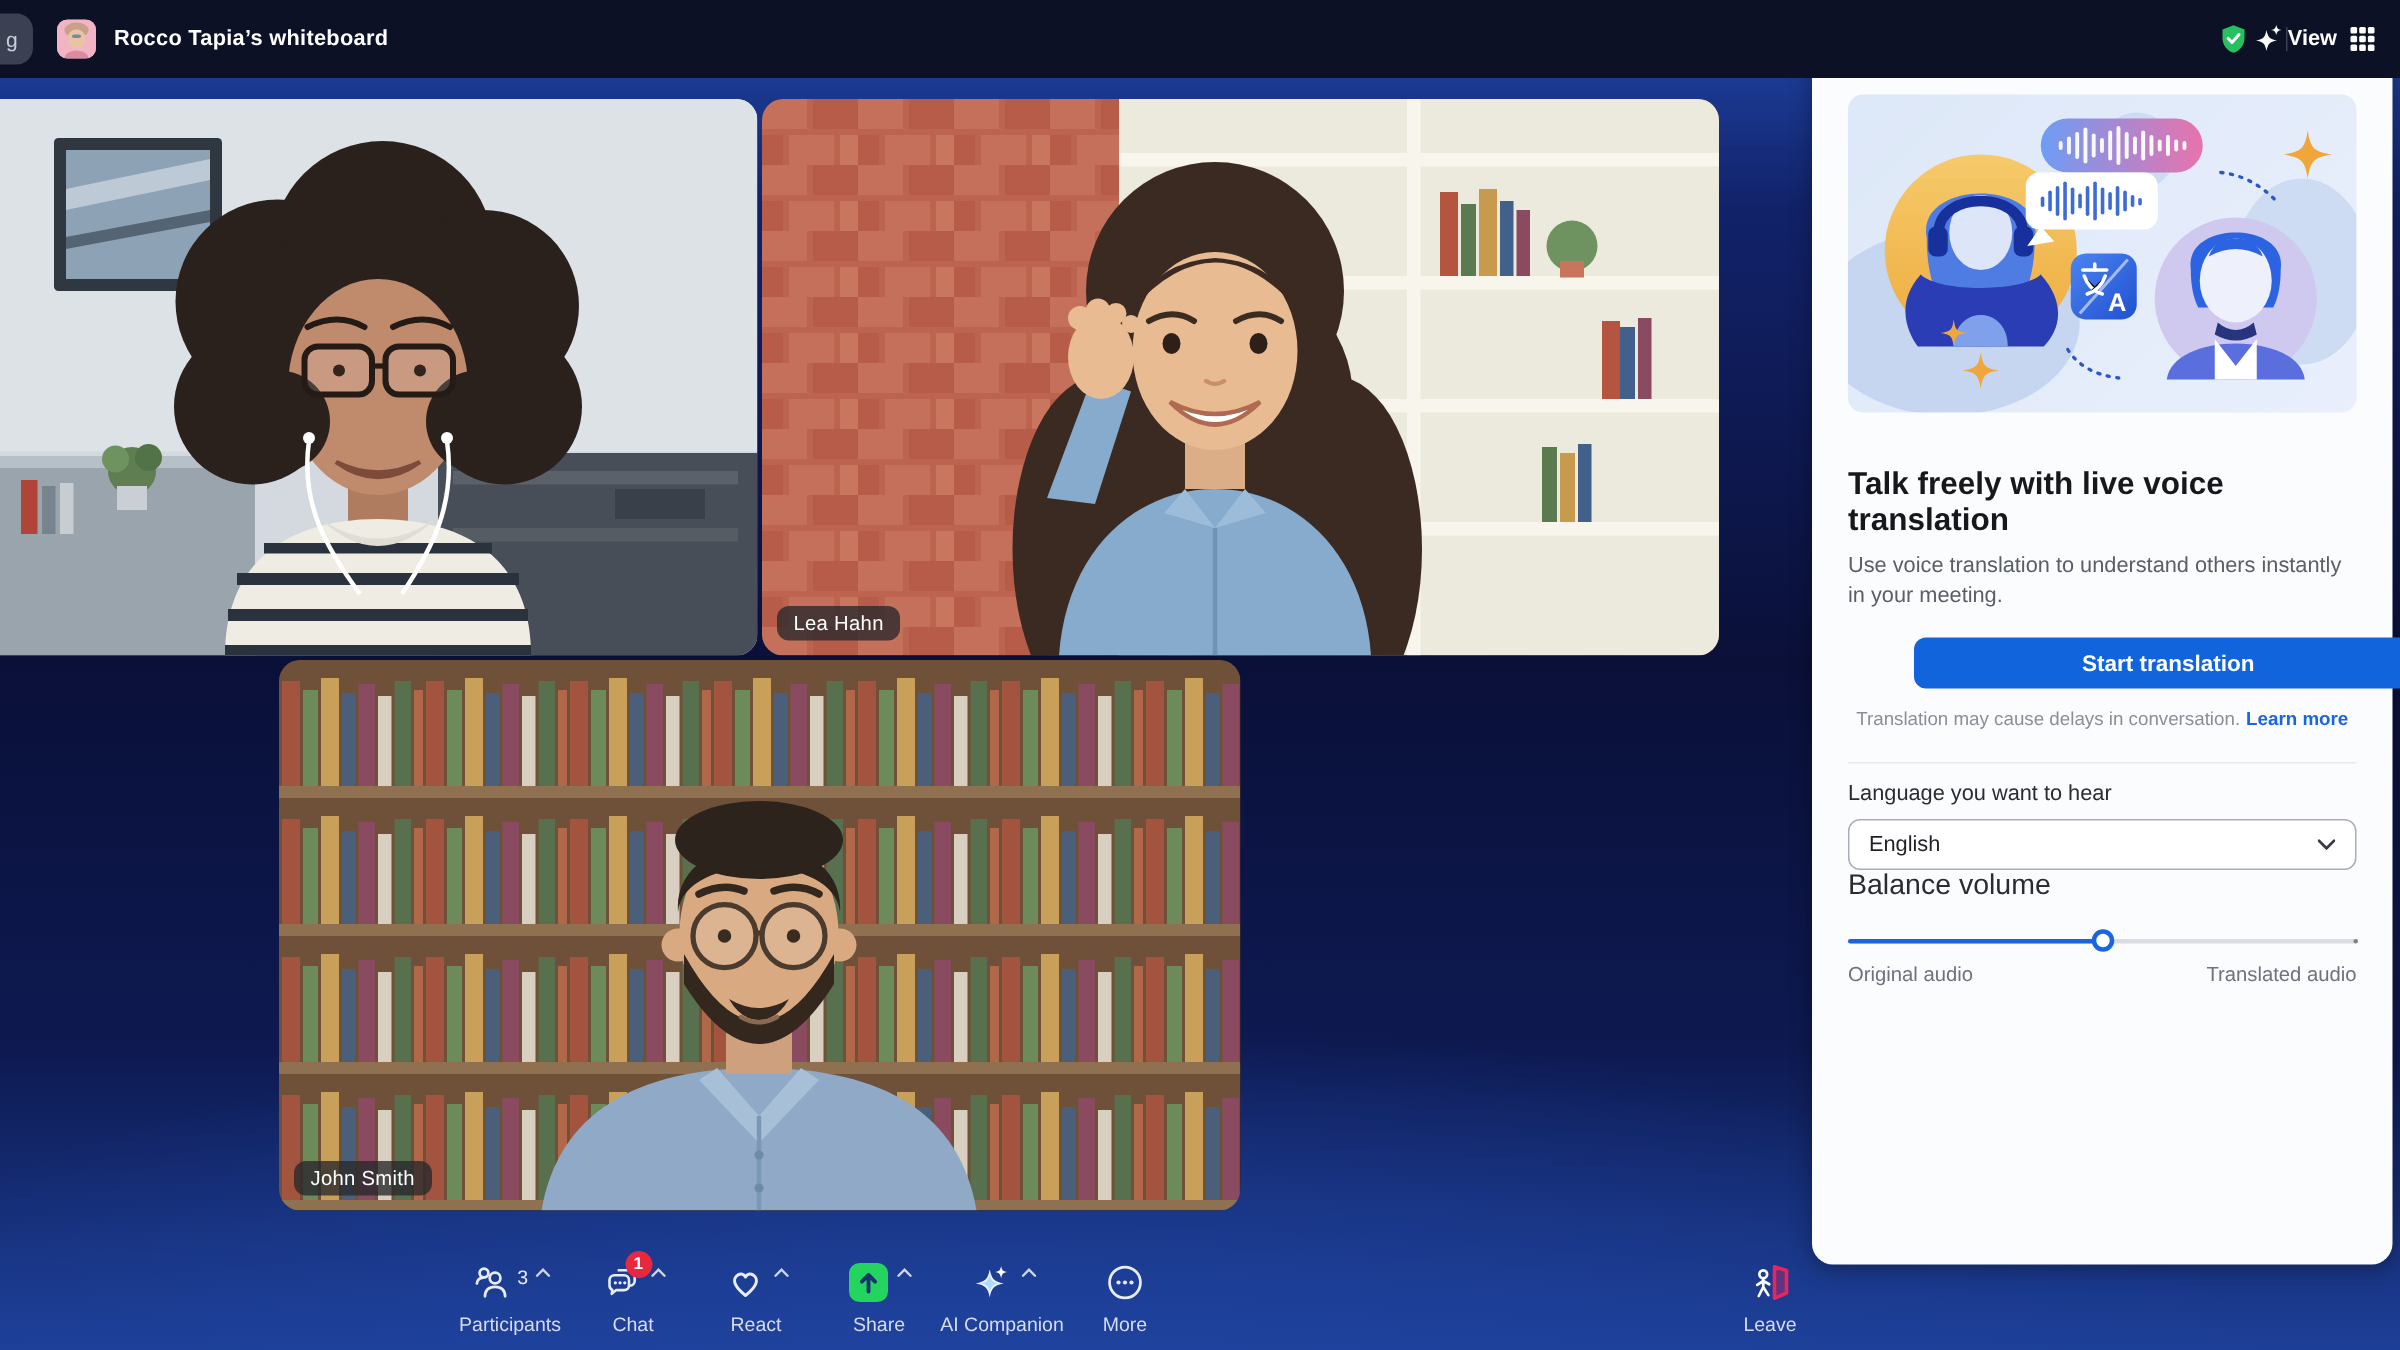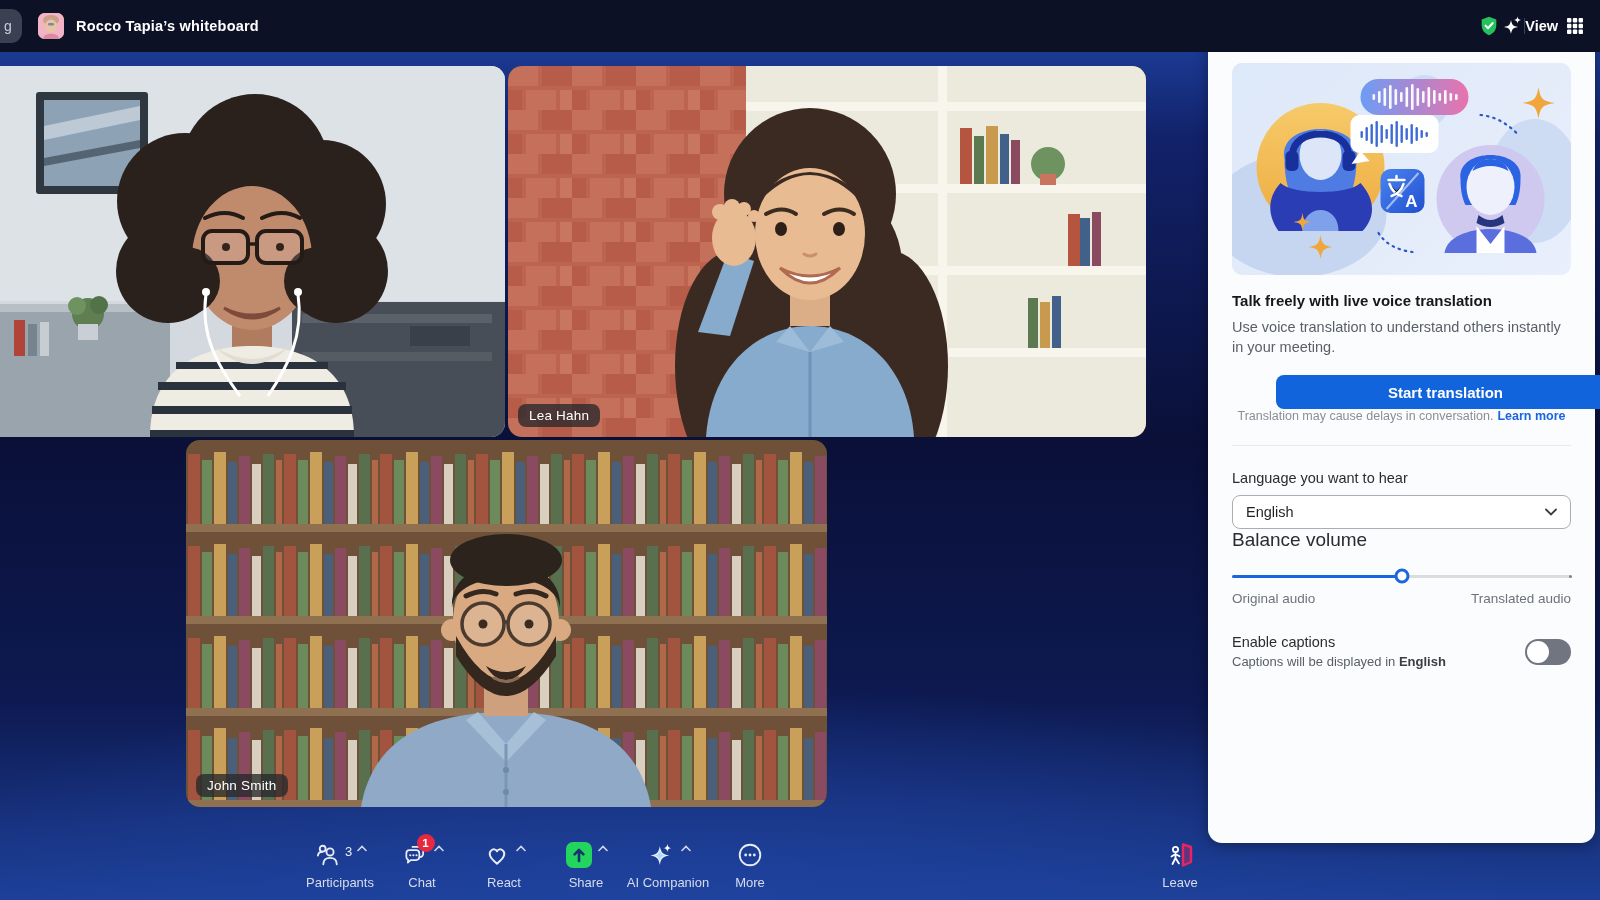--- a/index.html
+++ b/index.html
@@ -56,29 +56,29 @@
   .panel { position:absolute; top:3px; right:5px; width:387px; height:840px;
     background:#fbfcfe; border-radius:14px; z-index:20; padding:0 24px;
     box-shadow:0 2px 14px rgba(0,0,0,.35); }
   .panel-header { height:48px; display:flex; align-items:center; }
   .panel-title { flex:1; text-align:center; font-size:16px; font-weight:bold; color:#1a1c21;
     padding-left:46px; }
   .panel-header-icons { display:flex; align-items:center; gap:14px; }
   .illustration { margin-top:12px; height:212px; border-radius:10px; overflow:hidden;
     background:linear-gradient(135deg,#dde8f8 0%,#e9effc 100%); }
   .illustration svg { display:block; width:100%; height:100%; }
-  .headline { margin-top:17px; font-size:15px; font-weight:bold; color:#17181c; }
+  .headline { margin-top:36px; font-size:21px; font-weight:bold; color:#17181c; }
   .description { margin-top:8px; font-size:14.5px; color:#5a5e66; line-height:1.38; }
   .start-btn { margin-top:18px; width:100%; height:34px; border:none; border-radius:8px;
     background:#1264dd; color:#ffffff; font-size:15px; font-weight:bold; cursor:pointer;
     font-family:inherit;margin-left:44px; }
-  .fine-print { text-align:center; font-size:12.5px; color:#8a8e96; }
+  .fine-print { margin-top:13px; text-align:center; font-size:12.5px; color:#8a8e96; }
   .fine-print a { color:#1a66e0; text-decoration:none; font-weight:bold; margin-left:4px; cursor:pointer; }
   .panel-divider { margin-top:22px; border:none; border-top:1px solid #e7e9ed; }
-  .field-label { margin-top:24px; font-size:14.5px; color:#2a2c31; }
+  .field-label { margin-top:12px; font-size:14.5px; color:#2a2c31; }
   .select-box { margin-top:9px; height:34px; border:1px solid #a9adb5; border-radius:8px;
     display:flex; align-items:center; justify-content:space-between; padding:0 13px;
     font-size:14.5px; color:#1f2126; background:#fff; cursor:pointer; }
   .balance-label { font-size:19px; color:#2a2c31; }
   .slider { margin-top:17px; position:relative; height:16px; cursor:pointer; }
   .slider-track { position:absolute; top:7px; left:0; right:0; height:3px; border-radius:2px;
     background:#d9dce1; }
   .slider-track::after { content:""; position:absolute; right:-1px; top:0; width:3px; height:3px;
     border-radius:50%; background:#7c818b; }
   .slider-fill { position:absolute; top:7px; left:0; width:50%; height:3px; border-radius:2px;
@@ -587,25 +587,14 @@
     <div class="slider">
       <div class="slider-track"></div>
       <div class="slider-fill"></div>
       <div class="slider-thumb"></div>
     </div>
     <div class="slider-ends">
       <span>Original audio</span>
       <span>Translated audio</span>
     </div>
 
-    <div class="captions-row">
-      <div>
-        <div class="captions-label">Enable captions</div>
-        <div class="captions-sub">
-          <span>Captions will be displayed in </span><b>English</b>
-        </div>
-      </div>
-      <div class="toggle">
-        <div class="toggle-knob"></div>
-      </div>
-    </div>
   </aside>
 </div>
 
 </body></html>

